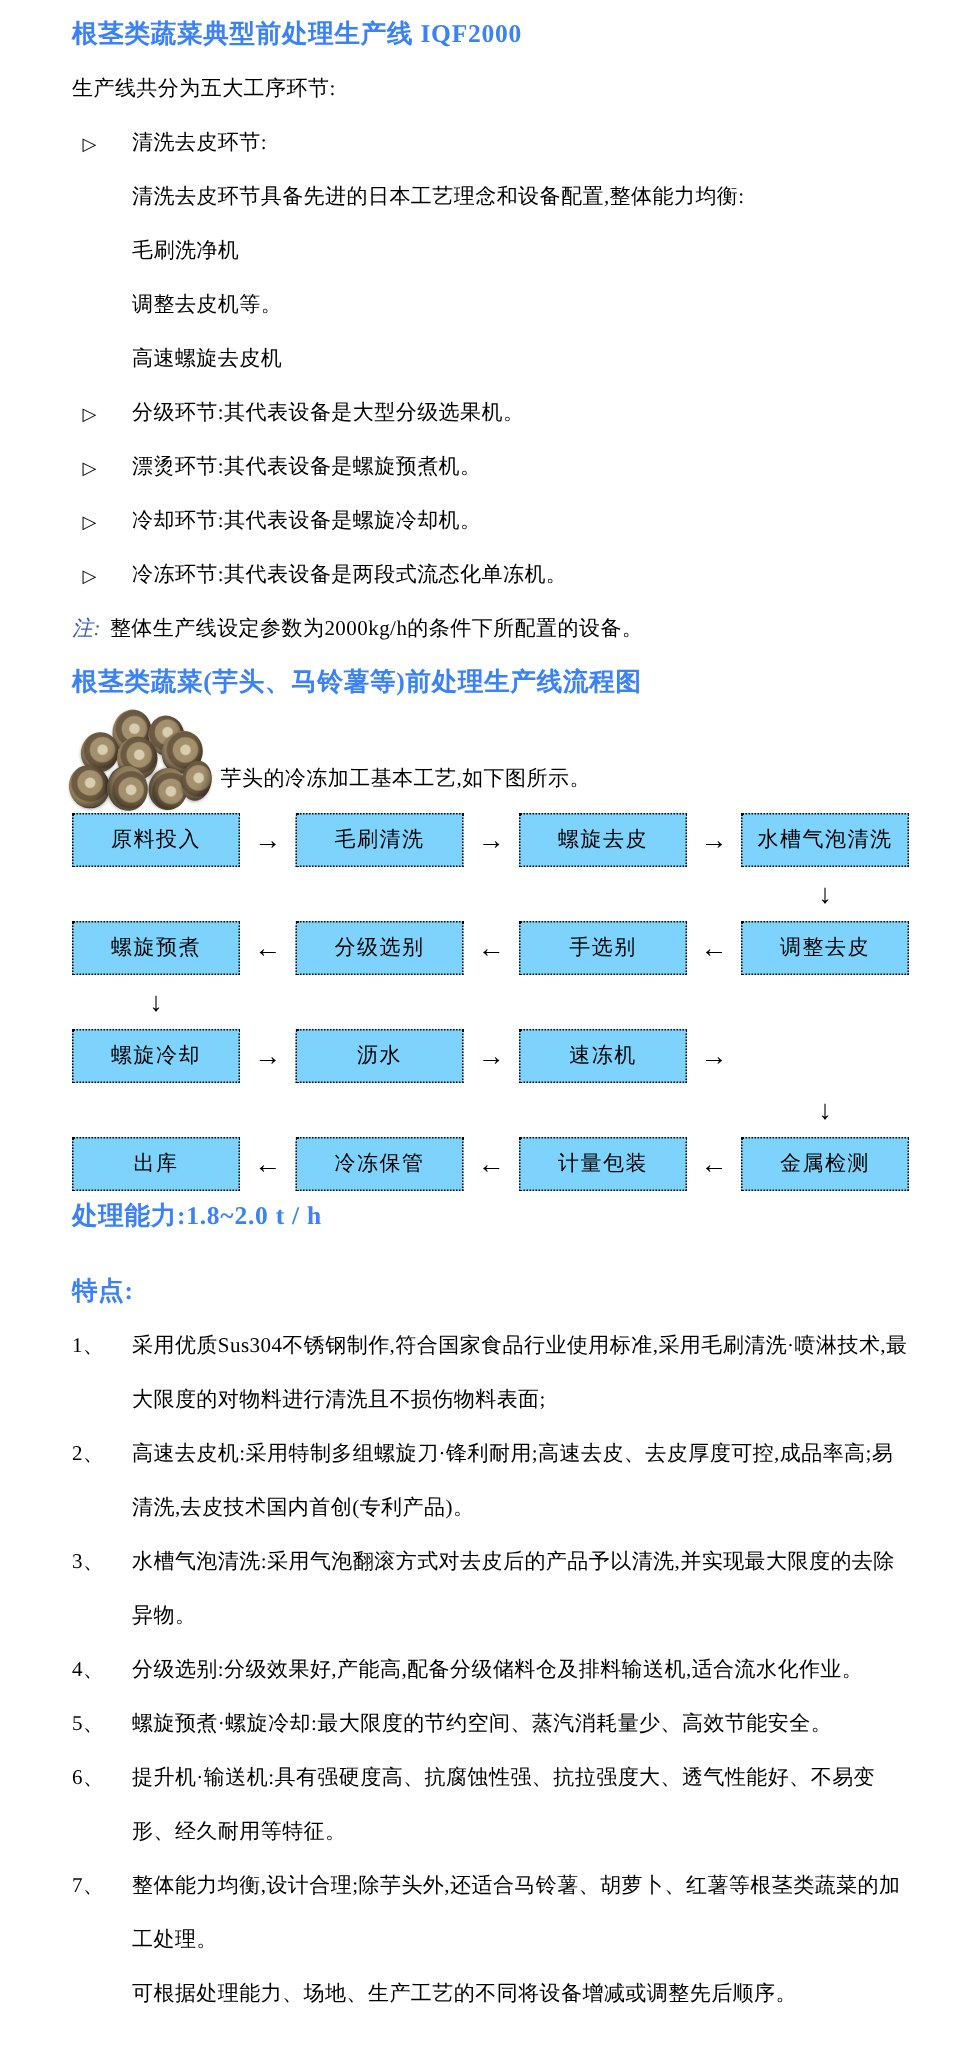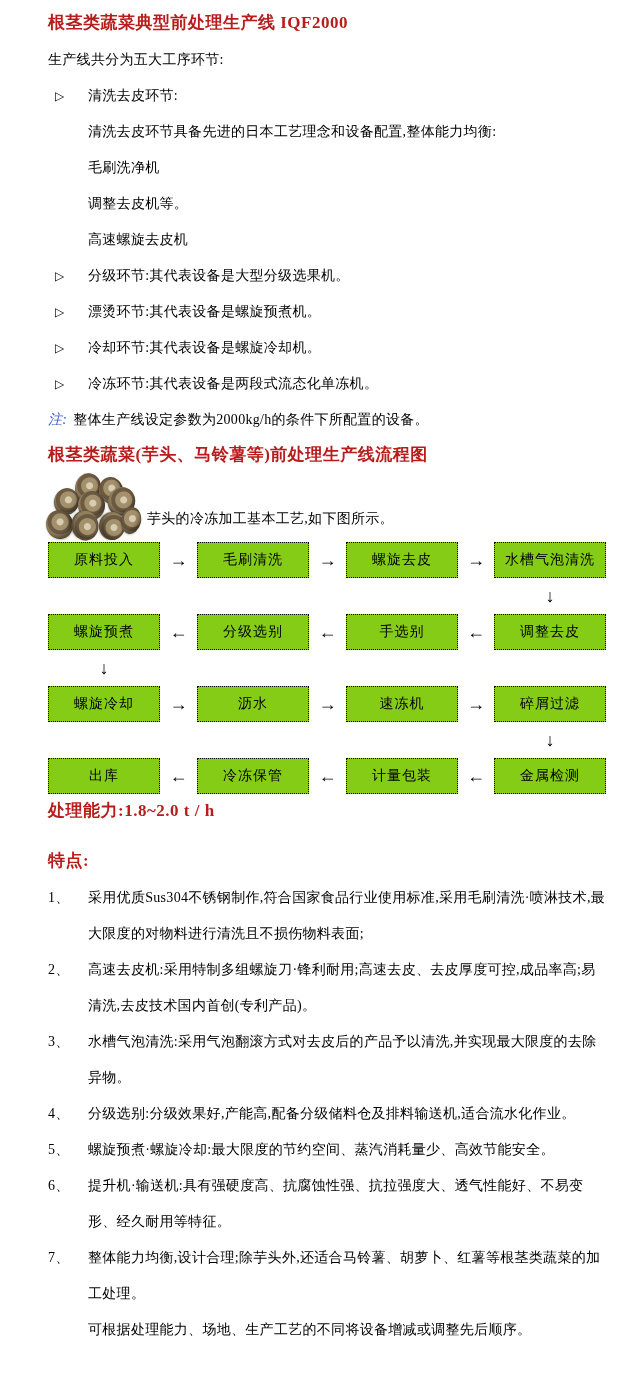--- a/index.html
+++ b/index.html
@@ -6,21 +6,21 @@
   body{
     width:640px;
     font-family:"Liberation Serif","DejaVu Serif",serif;
     color:#000;
     -webkit-font-smoothing:none;
   }
   .doc{padding:6px 34px 24px 48px;}
 
   
   .h-navy{
-    color:#b91c1c;
+    color:#3b82f6;
     font-weight:bold;
     font-size:17px;
     line-height:26px;
     margin:4px 0 6px 0;
     letter-spacing:0.5px;
   }
   .h-flow{margin-top:4px;margin-bottom:0;}
   .h-cap{margin-bottom:0;}
   .h-feat{margin-top:24px;margin-bottom:2px;}
 
@@ -54,21 +54,21 @@
   .caption{font-size:14px;letter-spacing:0.3px;padding:0 0 12px 6px;}
 
   
   .flow{margin-top:2px;}
   .frow,.vrow{
     display:grid;
     grid-template-columns:112px 37px 112px 37px 112px 36px 112px;
     height:36px;
   }
   .fbox{
-    background:#84cc16;
+    background:#7dd3fc;
     border:1px dotted #000;
     display:flex;align-items:center;justify-content:center;
     font-size:14px;letter-spacing:1px;
     box-sizing:border-box;
   }
   .harrow{display:flex;align-items:center;justify-content:center;font-size:18px;}
   .vdown{display:flex;align-items:center;justify-content:center;font-size:18px;}
   .c1{grid-column:1;}
   .c7{grid-column:7;}
 
@@ -163,21 +163,20 @@
       <div class="vdown c1">↓</div>
     </div>
 
     <div class="frow">
       <div class="fbox">螺旋冷却</div>
       <div class="harrow">→</div>
       <div class="fbox">沥水</div>
       <div class="harrow">→</div>
       <div class="fbox">速冻机</div>
       <div class="harrow">→</div>
-      <div class="fbox">碎屑过滤</div>
     </div>
 
     <div class="vrow">
       <div class="vdown c7">↓</div>
     </div>
 
     <div class="frow">
       <div class="fbox">出库</div>
       <div class="harrow">←</div>
       <div class="fbox">冷冻保管</div>

